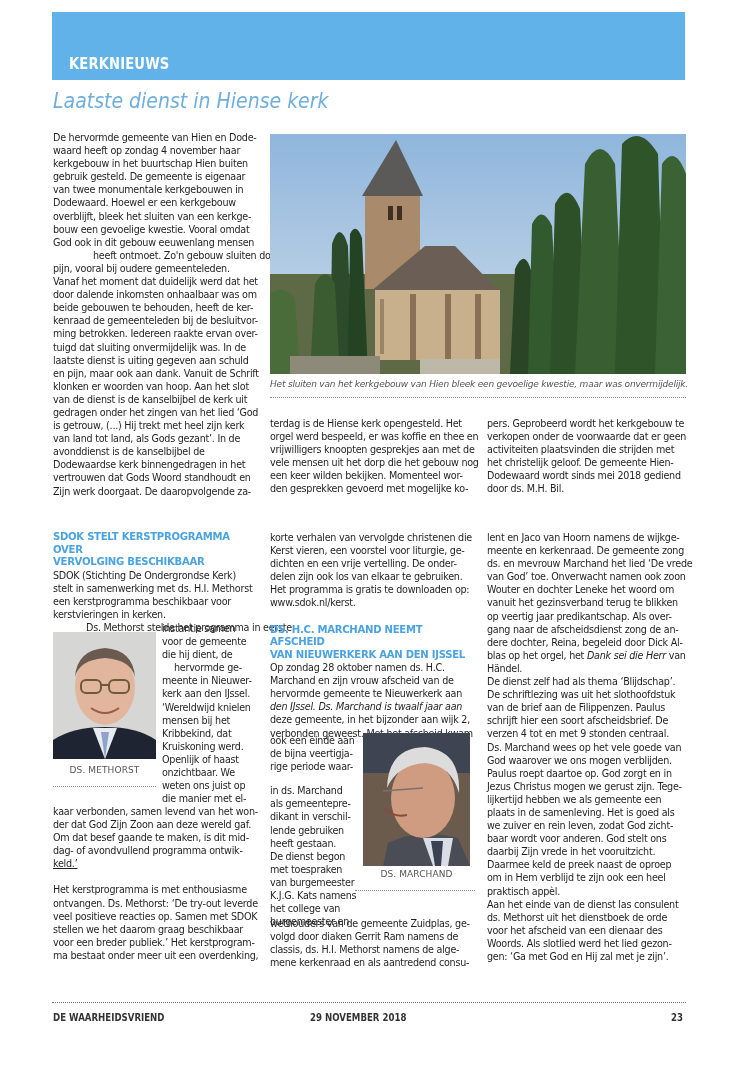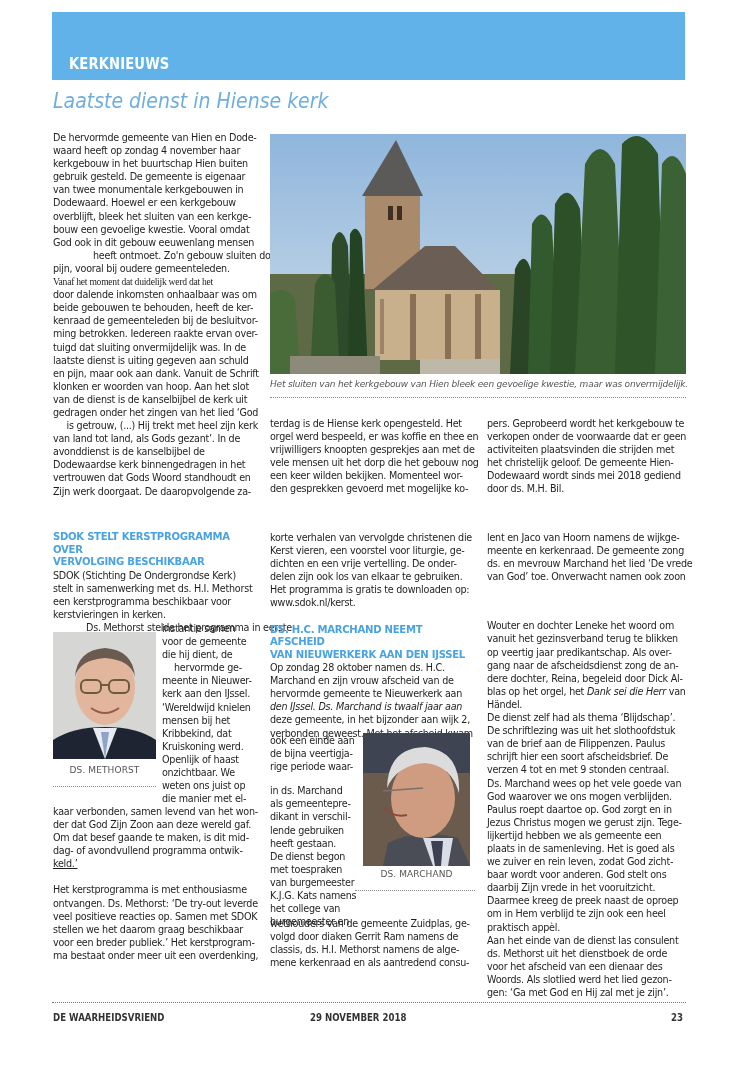--- a/index.html
+++ b/index.html
@@ -65,32 +65,32 @@
     <div style="white-space: nowrap;">waard heeft op zondag 4 november haar</div>
     <div style="white-space: nowrap;">kerkgebouw in het buurtschap Hien buiten</div>
     <div style="white-space: nowrap;">gebruik gesteld. De gemeente is eigenaar</div>
     <div style="white-space: nowrap;">van twee monumentale kerkgebouwen in</div>
     <div style="white-space: nowrap;">Dodewaard. Hoewel er een kerkgebouw</div>
     <div style="white-space: nowrap;">overblijft, bleek het sluiten van een kerkge-</div>
     <div style="white-space: nowrap;">bouw een gevoelige kwestie. Vooral omdat</div>
     <div style="white-space: nowrap;">God ook in dit gebouw eeuwenlang mensen</div>
     <div style="white-space: nowrap; padding-left: 40px;">heeft ontmoet. Zo'n gebouw sluiten doet</div>
     <div style="white-space: nowrap;">pijn, vooral bij oudere gemeenteleden.</div>
-    <div style="white-space: nowrap; font-family: Liberation Serif, serif;">Vanaf het moment dat duidelijk werd dat het</div>
+    <div style="white-space: nowrap;">Vanaf het moment dat duidelijk werd dat het</div>
     <div style="white-space: nowrap;">door dalende inkomsten onhaalbaar was om</div>
     <div style="white-space: nowrap;">beide gebouwen te behouden, heeft de ker-</div>
     <div style="white-space: nowrap;">kenraad de gemeenteleden bij de besluitvor-</div>
     <div style="white-space: nowrap;">ming betrokken. Iedereen raakte ervan over-</div>
     <div style="white-space: nowrap;">tuigd dat sluiting onvermijdelijk was. In de</div>
     <div style="white-space: nowrap;">laatste dienst is uiting gegeven aan schuld</div>
     <div style="white-space: nowrap;">en pijn, maar ook aan dank. Vanuit de Schrift</div>
     <div style="white-space: nowrap;">klonken er woorden van hoop. Aan het slot</div>
     <div style="white-space: nowrap;">van de dienst is de kanselbijbel de kerk uit</div>
     <div style="white-space: nowrap;">gedragen onder het zingen van het lied ‘God</div>
-    <div style="white-space: nowrap; text-align: right;">is getrouw, (...) Hij trekt met heel zijn kerk</div>
+    <div style="white-space: nowrap;">is getrouw, (...) Hij trekt met heel zijn kerk</div>
     <div style="white-space: nowrap;">van land tot land, als Gods gezant’. In de</div>
     <div style="white-space: nowrap;">avonddienst is de kanselbijbel de</div>
     <div style="white-space: nowrap;">Dodewaardse kerk binnengedragen in het</div>
     <div style="white-space: nowrap;">vertrouwen dat Gods Woord standhoudt en</div>
     <div style="white-space: nowrap;">Zijn werk doorgaat. De daaropvolgende za-</div>
   </div>
 
 <div class="photo-church">
   <svg width="416" height="240" viewBox="0 0 416 240" xmlns="http://www.w3.org/2000/svg">
     <defs>
@@ -282,21 +282,21 @@
     <div style="white-space: nowrap;">classis, ds. H.I. Methorst namens de alge-</div>
     <div style="white-space: nowrap;">mene kerkenraad en als aantredend consu-</div>
   </div>
 
 <div class="col" id="right-bottom">
   <div>
       <div style="white-space: nowrap;">lent en Jaco van Hoorn namens de wijkge-</div>
       <div style="white-space: nowrap;">meente en kerkenraad. De gemeente zong</div>
       <div style="white-space: nowrap;">ds. en mevrouw Marchand het lied ‘De vrede</div>
       <div style="white-space: nowrap;">van God’ toe. Onverwacht namen ook zoon</div>
-      <div style="white-space: nowrap; margin-top: 36px;">Wouter en dochter Leneke het woord om</div>
+      <div style="white-space: nowrap;">Wouter en dochter Leneke het woord om</div>
       <div style="white-space: nowrap;">vanuit het gezinsverband terug te blikken</div>
       <div style="white-space: nowrap;">op veertig jaar predikantschap. Als over-</div>
       <div style="white-space: nowrap;">gang naar de afscheidsdienst zong de an-</div>
       <div style="white-space: nowrap;">dere dochter, Reina, begeleid door Dick Al-</div>
     </div>
   <div><span>blas op het orgel, het </span><em class="it">Dank sei die Herr</em><span> van</span></div>
   <div>
       <div style="white-space: nowrap;">Händel.</div>
       <div style="white-space: nowrap;">De dienst zelf had als thema ‘Blijdschap’.</div>
       <div style="white-space: nowrap;">De schriftlezing was uit het slothoofdstuk</div>
@@ -305,21 +305,21 @@
       <div style="white-space: nowrap;">verzen 4 tot en met 9 stonden centraal.</div>
       <div style="white-space: nowrap;">Ds. Marchand wees op het vele goede van</div>
       <div style="white-space: nowrap;">God waarover we ons mogen verblijden.</div>
       <div style="white-space: nowrap;">Paulus roept daartoe op. God zorgt en in</div>
       <div style="white-space: nowrap;">Jezus Christus mogen we gerust zijn. Tege-</div>
       <div style="white-space: nowrap;">lijkertijd hebben we als gemeente een</div>
       <div style="white-space: nowrap;">plaats in de samenleving. Het is goed als</div>
       <div style="white-space: nowrap;">we zuiver en rein leven, zodat God zicht-</div>
       <div style="white-space: nowrap;">baar wordt voor anderen. God stelt ons</div>
       <div style="white-space: nowrap;">daarbij Zijn vrede in het vooruitzicht.</div>
-      <div style="white-space: nowrap;">Daarmee kreeg de preek naast de oproep</div>
+      <div style="white-space: nowrap;">Daarmee keld de preek naast de oproep</div>
       <div style="white-space: nowrap;">om in Hem verblijd te zijn ook een heel</div>
       <div style="white-space: nowrap;">praktisch appèl.</div>
       <div style="white-space: nowrap;">Aan het einde van de dienst las consulent</div>
       <div style="white-space: nowrap;">ds. Methorst uit het dienstboek de orde</div>
       <div style="white-space: nowrap;">voor het afscheid van een dienaar des</div>
       <div style="white-space: nowrap;">Woords. Als slotlied werd het lied gezon-</div>
       <div style="white-space: nowrap;">gen: ‘Ga met God en Hij zal met je zijn’.</div>
     </div>
 </div>
 

